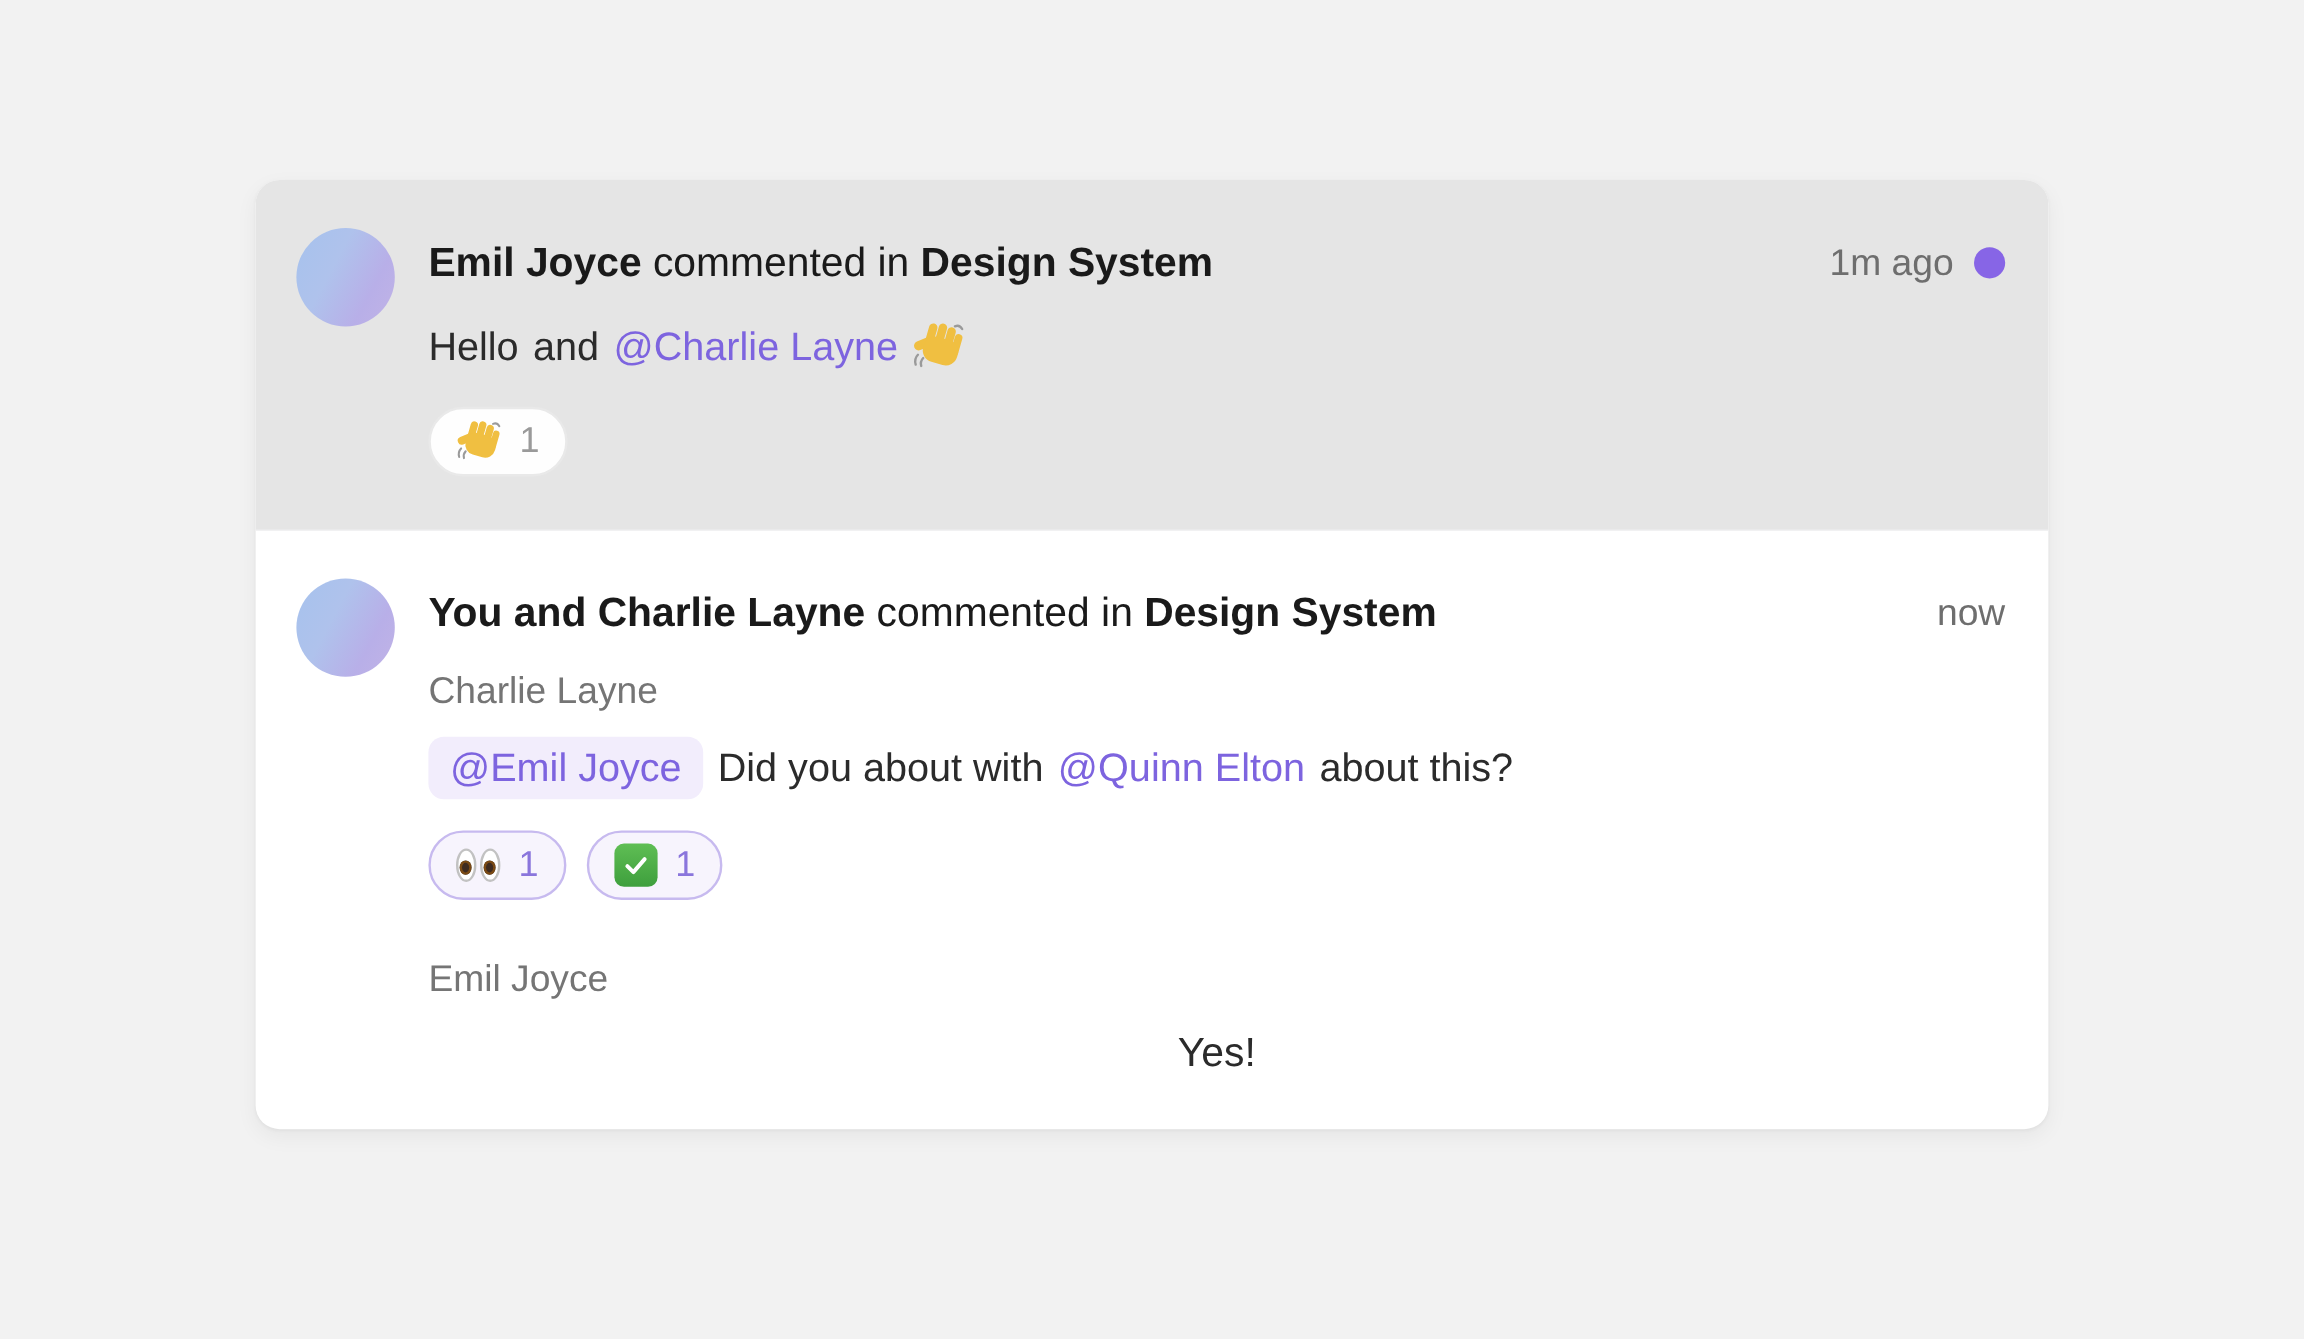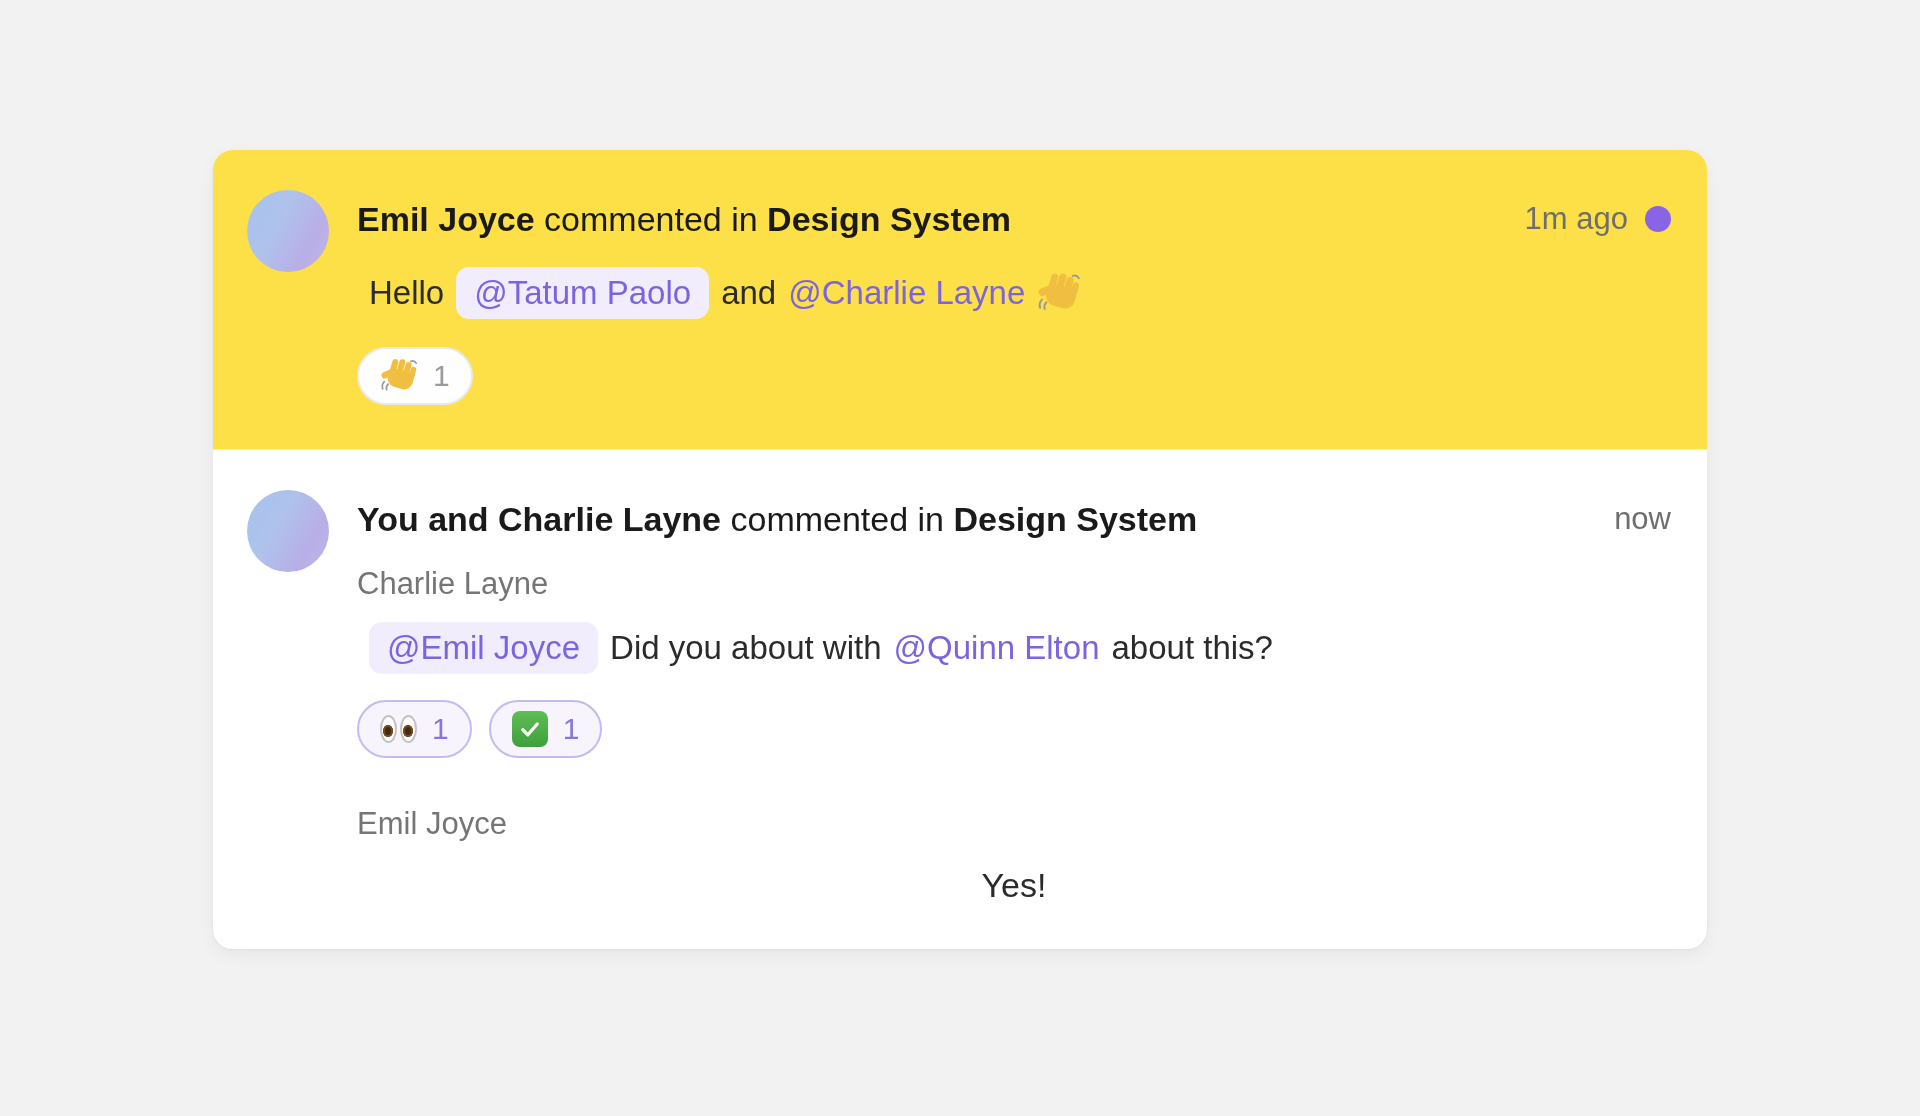--- a/index.html
+++ b/index.html
@@ -17,42 +17,41 @@
     box-shadow:0 6px 18px rgba(0,0,0,0.05), 0 1px 3px rgba(0,0,0,0.04);
     overflow:hidden;
   }
   .notif {
     display:flex;
     padding:40px 36px 44px 34px;
     gap:28px;
     cursor:pointer;
   }
   .notif.unread {
-    background:#fde047;
+    background:#e5e5e5;
     border-bottom:1px solid #EBEBED;
   }
   .avatar {
     width:82px; height:82px; border-radius:50%;
     flex:none;
     background:linear-gradient(118deg,#A6C2ED 0%,#AFC2EC 38%,#B8AFE8 72%,#C1B3E6 100%);
   }
   .body { flex:1; padding-top:8px; min-width:0; }
   .header-row { display:flex; align-items:center; }
   .header-text { font-size:34px; line-height:1.25; color:#1A1A1A; }
   .b { font-weight:700; }
   .meta { margin-left:auto; display:flex; align-items:center; gap:17px; flex:none; }
   .timestamp { font-size:31px; color:#6E6E6E; }
   .unread-dot { width:26px; height:26px; border-radius:50%; background:#8765E6; }
 
   .comment-line {
     margin-top:26px;
     display:flex; align-items:center; gap:12px;
     font-size:33px; color:#2B2B2B;
     flex-wrap:wrap;
-    margin-left:12px;
   }
   .mention-pill {
     background:#F2EDFC; color:#7D64DF;
     padding:7px 18px; border-radius:13px;
     cursor:pointer;
   }
   .mention-plain { color:#7D64DF; cursor:pointer; }
 
   .reactions { margin-top:28px; display:flex; gap:17px; }
   .reaction {
@@ -112,21 +111,20 @@
     <div class="body">
       <div class="header-row">
         <div class="header-text"><span class="b">Emil Joyce</span> <span>commented in</span> <span class="b">Design System</span></div>
         <div class="meta">
           <span class="timestamp">1m ago</span>
           <span class="unread-dot"></span>
         </div>
       </div>
       <div class="comment-line">
         <span>Hello</span>
-        <span class="mention-pill">@Tatum Paolo</span>
         <span>and</span>
         <span class="mention-plain">@Charlie Layne</span>
         <span class="emoji-hand">
           <svg viewBox="0 0 40 40" aria-hidden="true">
             <path class="ml" d="M4.5 26 Q1.5 29 2.8 33.5"></path>
             <path class="ml" d="M8.5 28.5 Q6 31.2 7 34.5"></path>
             <path class="ml" d="M32.5 4.5 Q36 3 38 6.5"></path>
             <g fill="#F0BF41" transform="rotate(16 20 22)">
               <rect x="8.5" y="4" width="6.4" height="20" rx="3.2"></rect>
               <rect x="15.6" y="2" width="6.4" height="22" rx="3.2"></rect>

